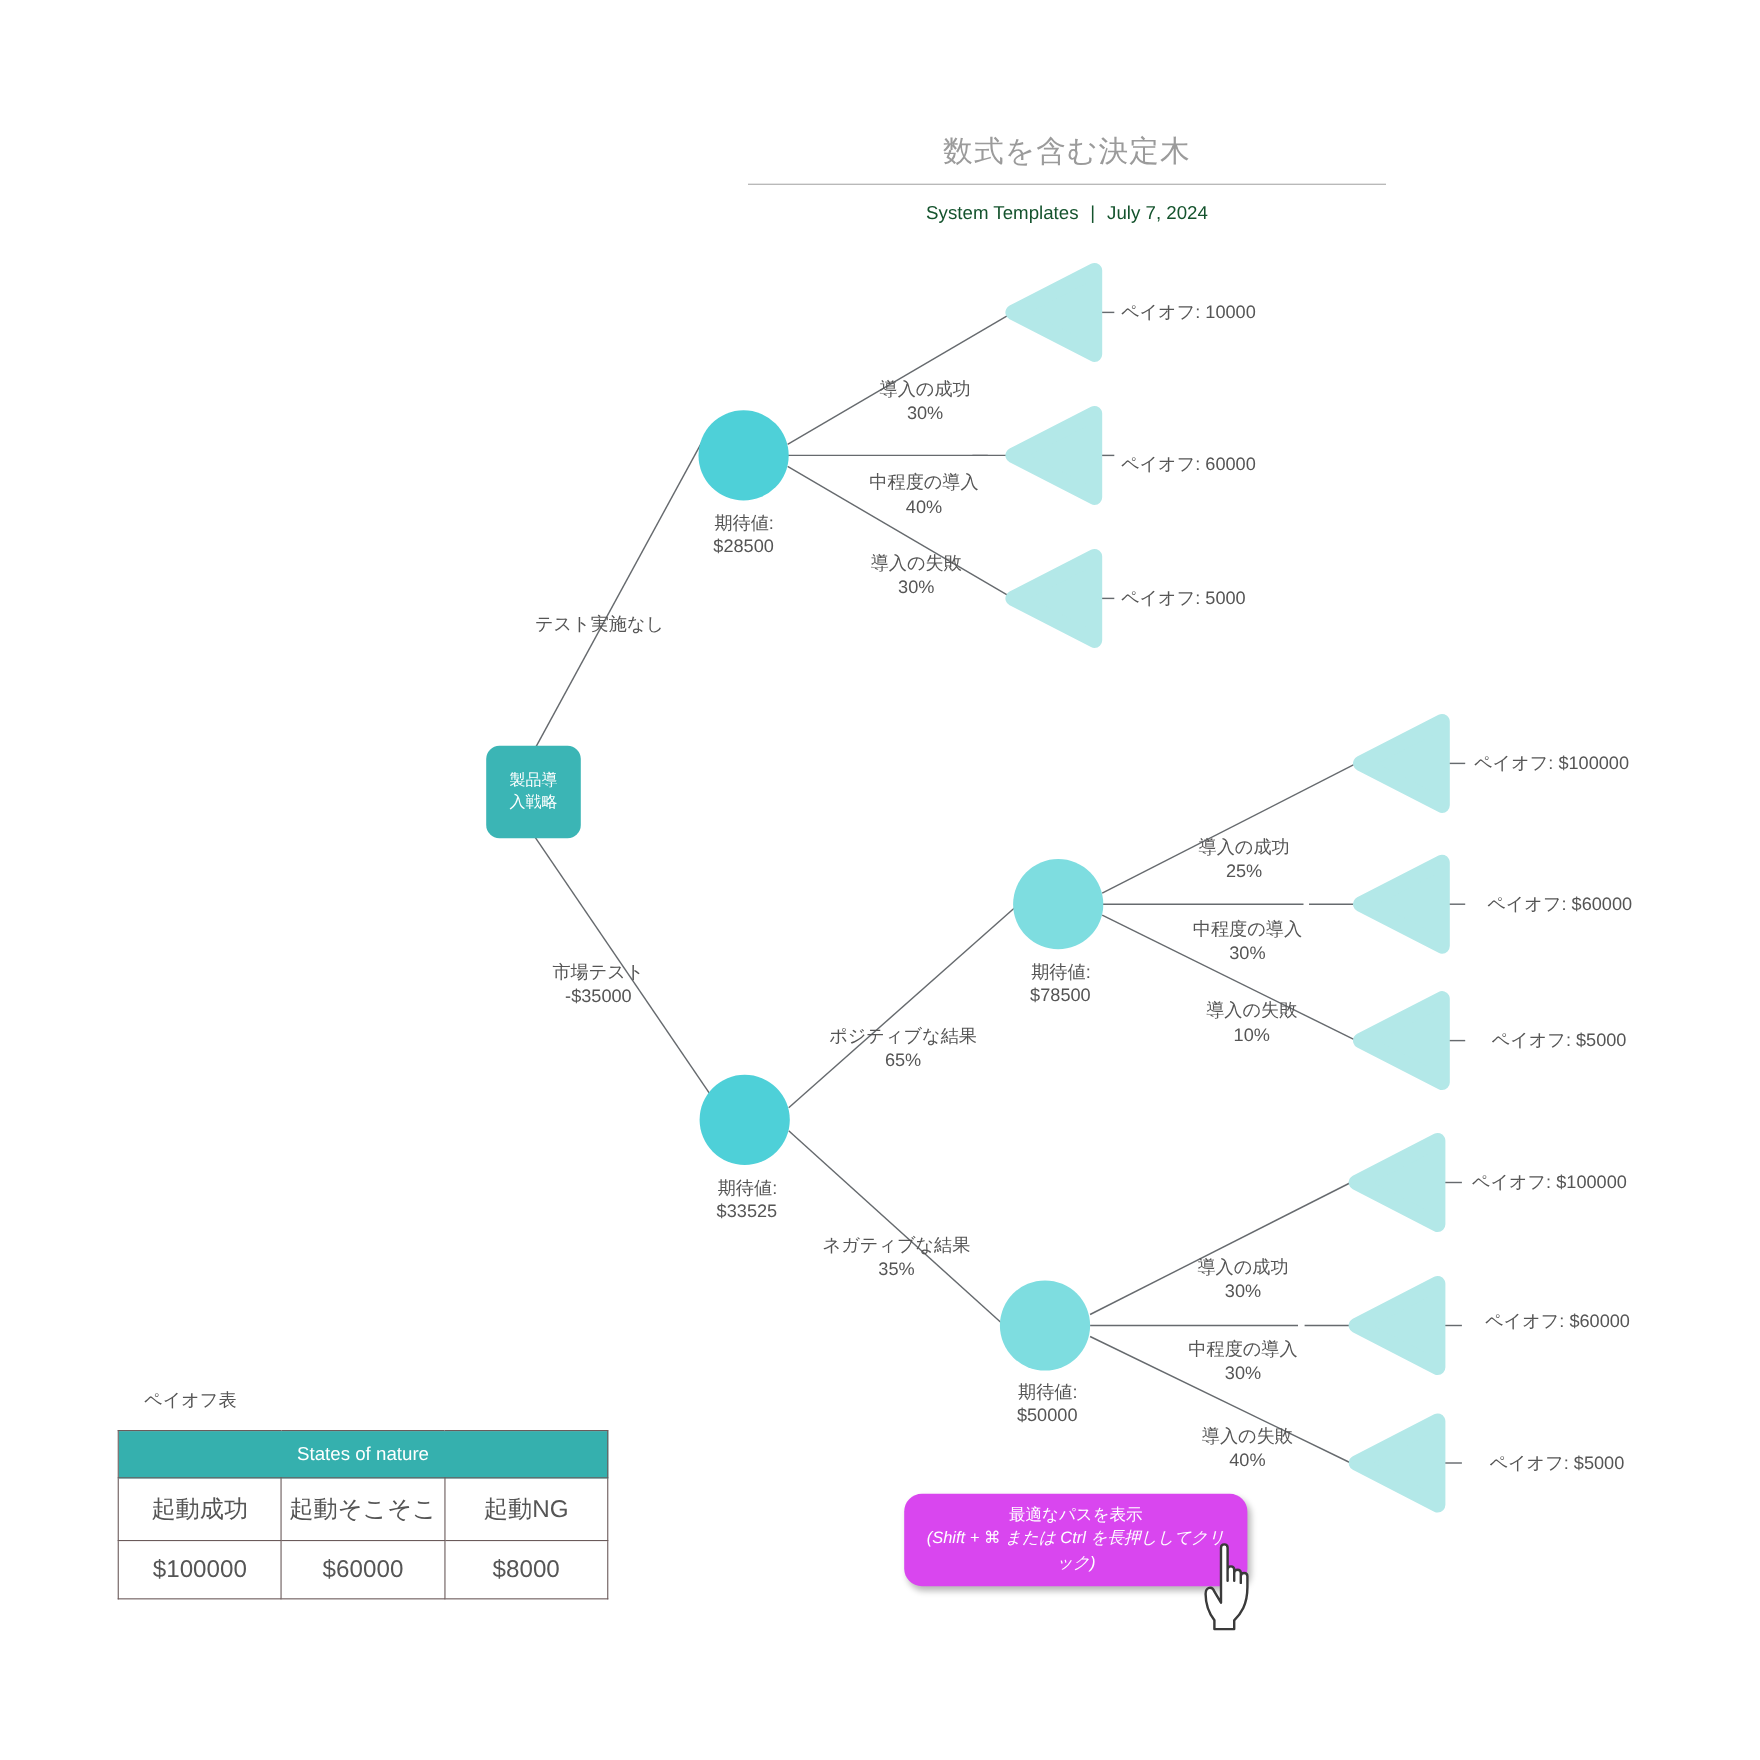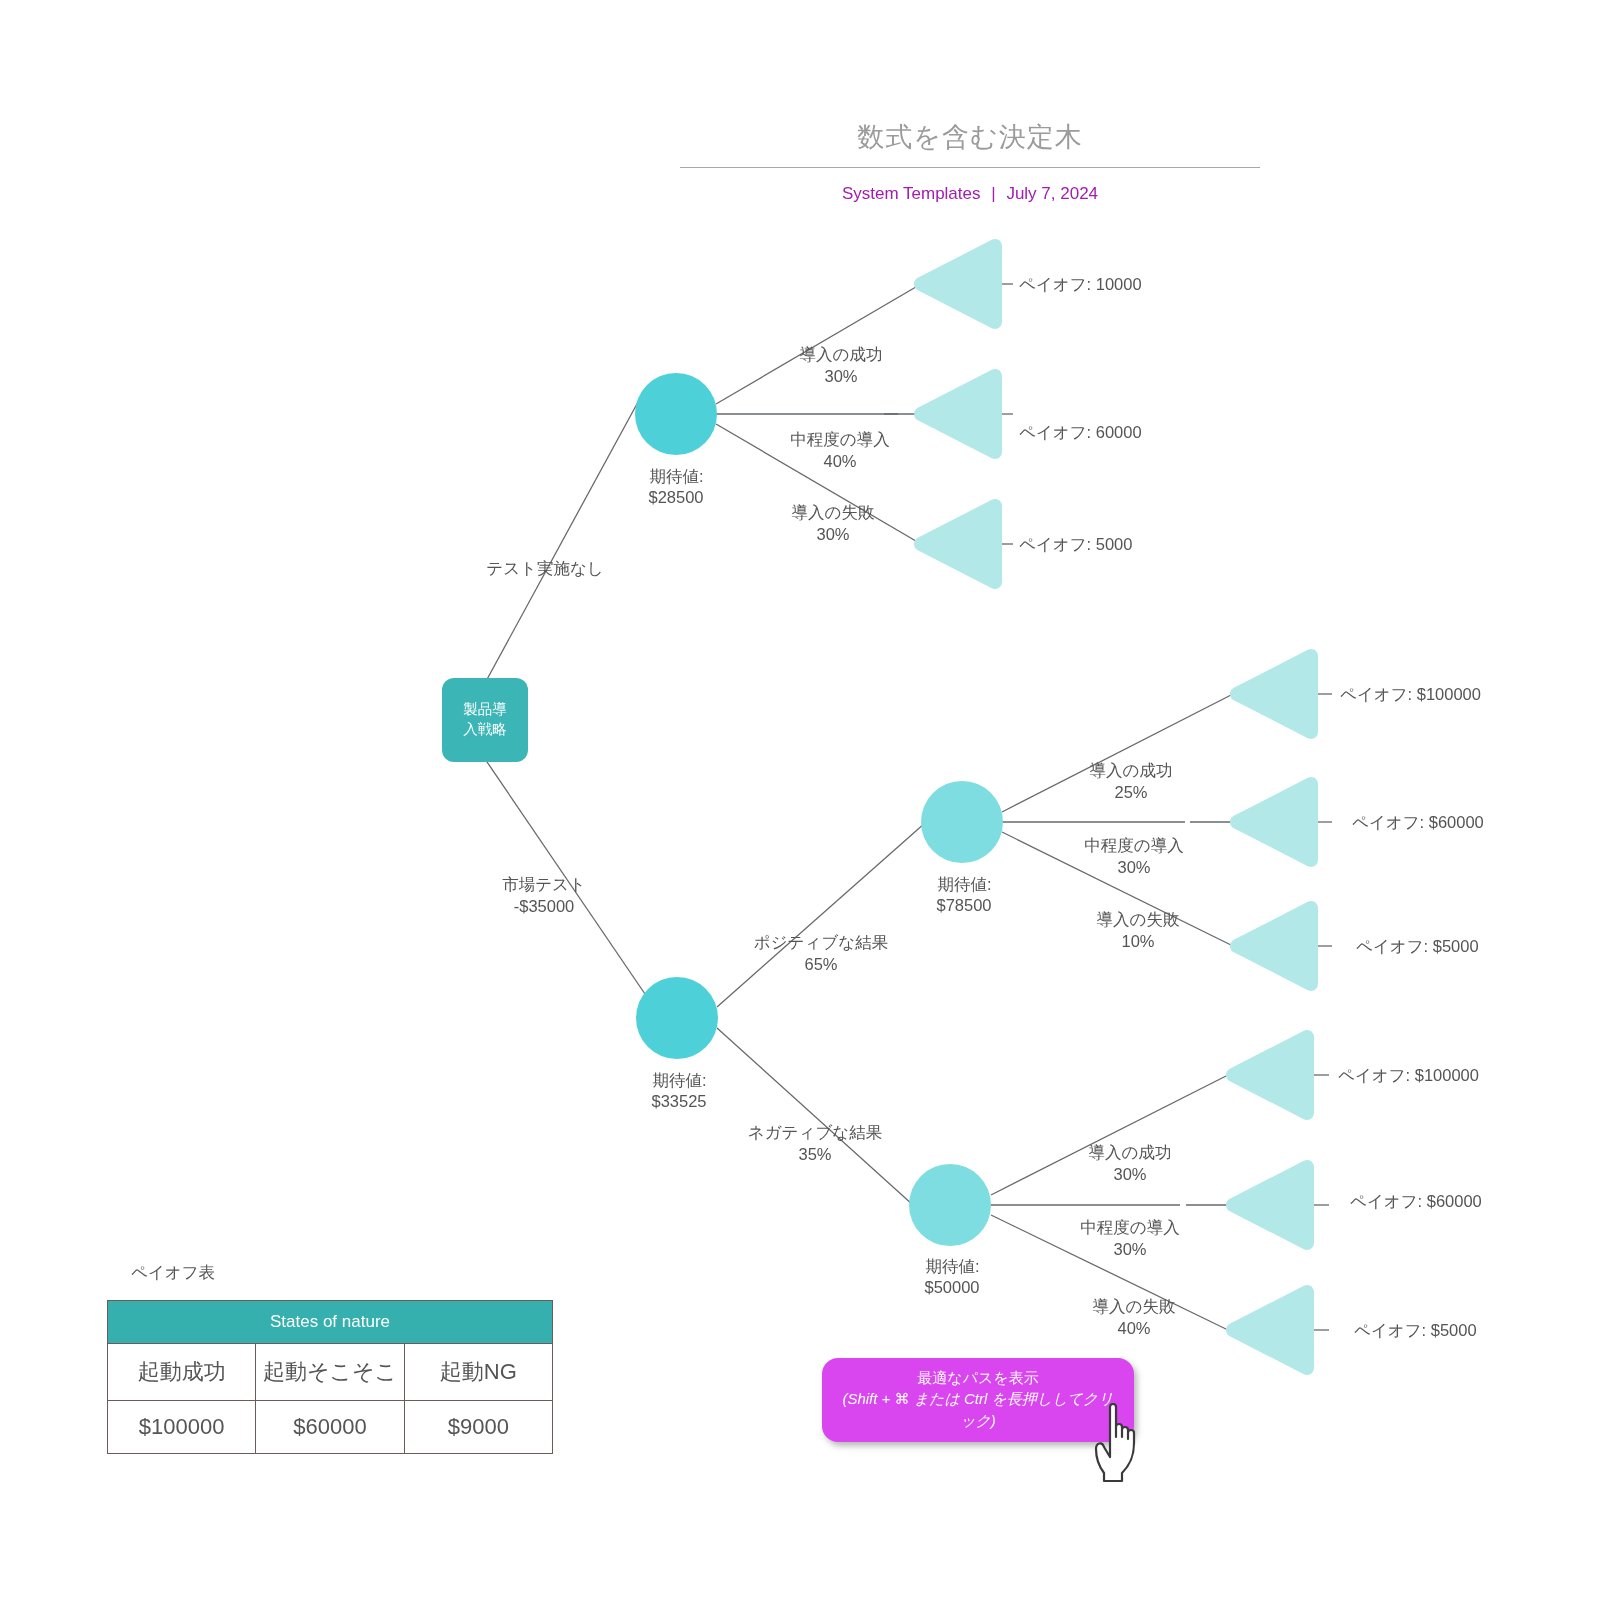--- a/index.html
+++ b/index.html
@@ -34,21 +34,21 @@
     color: #9b9b9b;
     letter-spacing: 1px;
     padding-bottom: 14px;
     border-bottom: 1.5px solid #a9a9a9;
     line-height: 1.15;
     white-space: nowrap;
   }
   .header .subtitle {
     margin-top: 16px;
     font-size: 17px;
-    color: #a21caf;
+    color: #14532d;
     white-space: nowrap;
   }
   .header .sep {
     padding: 0 6px;
   }
   
   svg.tree {
     position: absolute;
     left: 0;
     top: 0;
@@ -284,21 +284,21 @@
   <div class="lbl l2" style="left:840px; top:397px;">
     <div>中程度の導入</div>
     <div>40%</div>
   </div>
   <div class="lbl l2" style="left:833px; top:470px;">
     <div>導入の失敗</div>
     <div>30%</div>
   </div>
 
   <div class="payoff-lbl" style="left:1019px; top:276px;">ペイオフ: 10000</div>
-  <div class="payoff-lbl" style="left:1019px; top:424px;">ペイオフ: 60000</div>
+  <div class="payoff-lbl" style="left:1019px; top:414px;">ペイオフ: 60000</div>
   <div class="payoff-lbl" style="left:1019px; top:536px;">ペイオフ: 5000</div>
 
   <div class="lbl l2" style="left:821px; top:900px;">
     <div>ポジティブな結果</div>
     <div>65%</div>
   </div>
   <div class="lbl l2" style="left:815px; top:1090px;">
     <div>ネガティブな結果</div>
     <div>35%</div>
   </div>
@@ -347,21 +347,21 @@
       </thead>
       <tbody>
         <tr>
           <td>起動成功</td>
           <td>起動そこそこ</td>
           <td>起動NG</td>
         </tr>
         <tr>
           <td>$100000</td>
           <td>$60000</td>
-          <td>$9000</td>
+          <td>$8000</td>
         </tr>
       </tbody>
     </table>
   </div>
 
   <div class="tooltip">
     <div>最適なパスを表示</div>
     <div class="line2">(Shift + ⌘ または Ctrl を長押ししてクリック)</div>
   </div>
 

